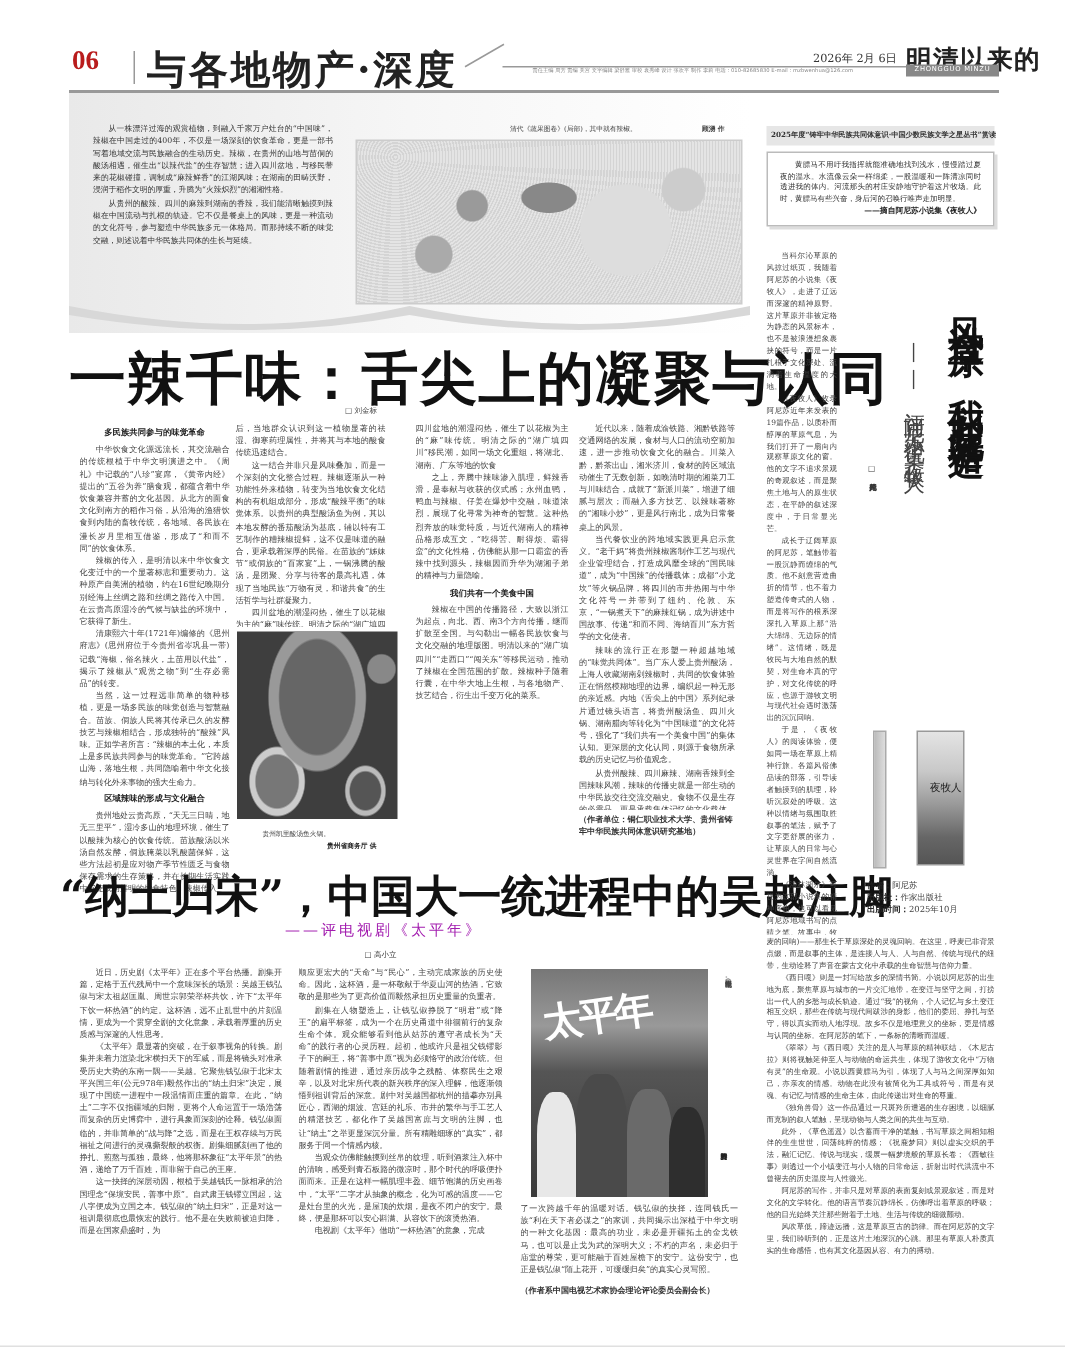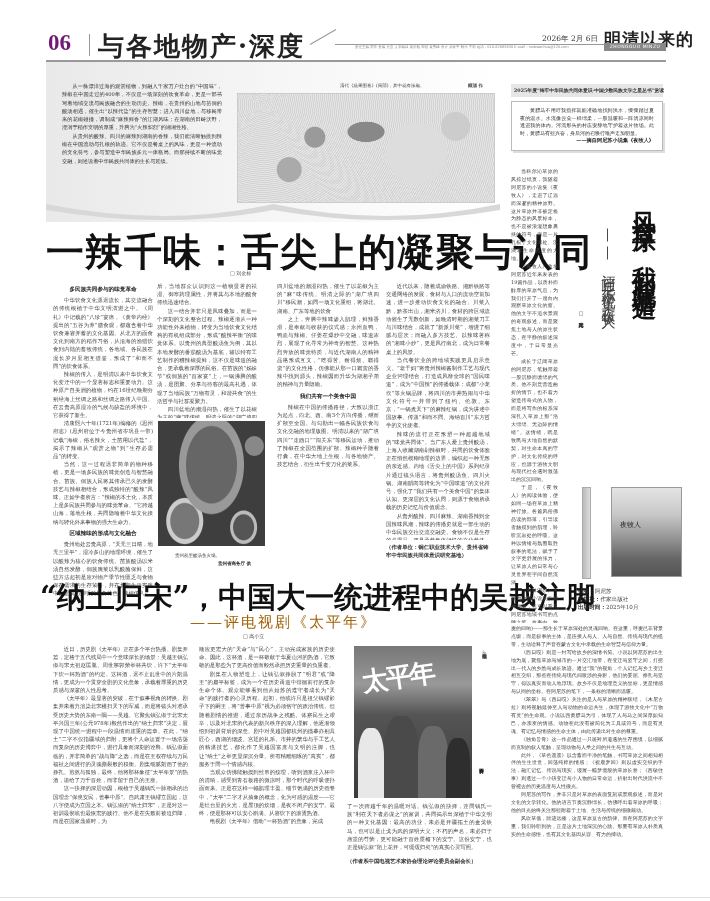--- a/index.html
+++ b/index.html
@@ -2,21 +2,21 @@
 <html><head>
 <meta charset="utf-8">
 <style>
   * { box-sizing: border-box; margin: 0; padding: 0; }
   html, body { width: 710px; height: 901px; background: #ffffff; overflow: hidden; }
   body { font-family: "DejaVu Serif", "Liberation Serif", serif; color: #333; position: relative; }
 
   .abs { position: absolute; }
 
   
-  .page-num { left: 48px; top: 30px; font-size: 23px; font-weight: bold; color: #701a75; font-family: "Liberation Serif", serif; letter-spacing: 0px; }
+  .page-num { left: 48px; top: 30px; font-size: 18px; font-weight: bold; color: #b91c1c; font-family: "Liberation Serif", serif; letter-spacing: 0px; }
   .page-num-sep { left: 89px; top: 34px; width: 1px; height: 22px; background: #999; }
   .section-title { left: 98px; top: 29px; font-size: 26px; font-weight: bold; color: #222; letter-spacing: 2px; font-family: "DejaVu Serif", serif; }
   .header-rule { left: 46px; top: 60px; width: 620px; height: 1.5px; background: #999; }
   .header-slant { left: 310px; top: 44px; width: 30px; height: 1px; background: #999; transform: rotate(-30deg); transform-origin: left; }
   .header-top-rule { left: 335px; top: 44px; width: 330px; height: 1px; background: #999; }
   .staff-line { left: 355px; top: 45px; font-size: 3.5px; color: #888; white-space: nowrap; font-family: "DejaVu Sans", sans-serif; }
   .date-line { left: 542px; top: 34px; font-size: 7.5px; color: #333; font-family: "DejaVu Serif", serif; white-space: nowrap; }
   .masthead { left: 604px; top: 28px; font-size: 17px; color: #222; font-weight: bold; font-family: "DejaVu Serif", serif; letter-spacing: 1px; }
   .masthead-en { left: 604px; top: 43px; width: 62px; height: 8px; background: #888; color: #fff; font-size: 4.5px; text-align: center; line-height: 8px; font-family: "DejaVu Sans", sans-serif; letter-spacing: 0.5px; }
 
@@ -58,21 +58,21 @@
       radial-gradient(ellipse at 80% 85%, #555 0 10px, #bbb 11px 13px, transparent 14px),
       radial-gradient(ellipse at 90% 20%, #888 0 9px, transparent 10px),
       #3e3e3e; }
   .hotpot-caption { left: 175px; top: 553px; font-size: 4.5px; color: #444; white-space: nowrap; }
   .hotpot-credit { left: 218px; top: 561px; font-size: 4.5px; color: #222; font-weight: bold; white-space: nowrap; }
 
   .author-note1 { left: 386px; top: 543px; width: 104px; font-size: 5.4px; line-height: 8px; font-weight: bold; color: #333; }
 
   
   .headline2 { left: 40px; top: 578px; width: 470px; font-size: 29px; font-weight: bold; color: #111; text-align: center; white-space: nowrap; font-family: "DejaVu Serif", serif; }
-  .subheadline2 { left: 190px; top: 613px; font-size: 15px; color: #a16207; white-space: nowrap; letter-spacing: 2px; }
+  .subheadline2 { left: 190px; top: 613px; font-size: 10px; color: #a21caf; white-space: nowrap; letter-spacing: 2px; }
   .byline2 { left: 243px; top: 633px; font-size: 5px; color: #333; white-space: nowrap; }
 
   .col5 { left: 53px; top: 645px; width: 135px; }
   .col6 { left: 199px; top: 645px; width: 136px; }
   .col7 { left: 347px; top: 802px; width: 145px; }
 
   .tv-photo { left: 354px; top: 646px; width: 118px; height: 152px; background:
       linear-gradient(180deg, #777 0%, #999 25%, #555 45%, #3a3a3a 100%); overflow: hidden; }
   .tv-photo .title-art { position: absolute; left: 8px; top: 14px; font-size: 26px; color: #fff; font-weight: bold; font-family: "DejaVu Serif", serif; transform: rotate(-8deg); letter-spacing: -2px; }
   .tv-photo .figure { position: absolute; bottom: 0; border-radius: 40% 40% 0 0; }
@@ -90,21 +90,21 @@
   .rcol-narrow { left: 511px; top: 168px; width: 47px; font-size: 5px; line-height: 7.9px; color: #444; text-align: justify; }
   .rcol-narrow p { text-indent: 2em; }
   .rcol-wide { left: 511px; top: 625px; width: 152px; font-size: 5px; line-height: 7.9px; color: #444; text-align: justify; }
   .rcol-wide p { text-indent: 2em; }
 
   .v-title { left: 628px; top: 192px; font-size: 24px; font-weight: bold; color: #111; writing-mode: vertical-rl; letter-spacing: 6px; font-family: "DejaVu Serif", serif; }
   .v-subtitle { left: 600px; top: 228px; font-size: 14px; color: #444; writing-mode: vertical-rl; letter-spacing: 4px; }
   .v-byline { left: 578px; top: 310px; font-size: 5px; color: #333; writing-mode: vertical-rl; font-weight: bold; }
 
   .book-spine { left: 582px; top: 487px; width: 9px; height: 92px; background: linear-gradient(90deg,#bbb,#ddd); border: 1px solid #aaa; }
-  .book-cover { left: 611px; top: 487px; width: 71px; height: 90px; background: linear-gradient(180deg,#e4e4e4 0%,#c8c8c8 30%,#999 55%,#666 80%,#555 100%); border: 1px solid #999; overflow: hidden; }
+  .book-cover { left: 611px; top: 487px; width: 32px; height: 90px; background: linear-gradient(180deg,#e4e4e4 0%,#c8c8c8 30%,#999 55%,#666 80%,#555 100%); border: 1px solid #999; overflow: hidden; }
   .book-cover .bt { position: absolute; left: 8px; top: 32px; font-size: 7px; color: #222; }
   .book-info { left: 578px; top: 587px; font-size: 5.6px; line-height: 8px; color: #444; white-space: nowrap; }
   .book-info b { color: #222; }
 
   .bottom-rule { left: 0; top: 897px; width: 710px; height: 1px; background: #e0e0e0; }
 </style>
 </head>
 <body>
 
 <div class="abs page-num">06</div>

